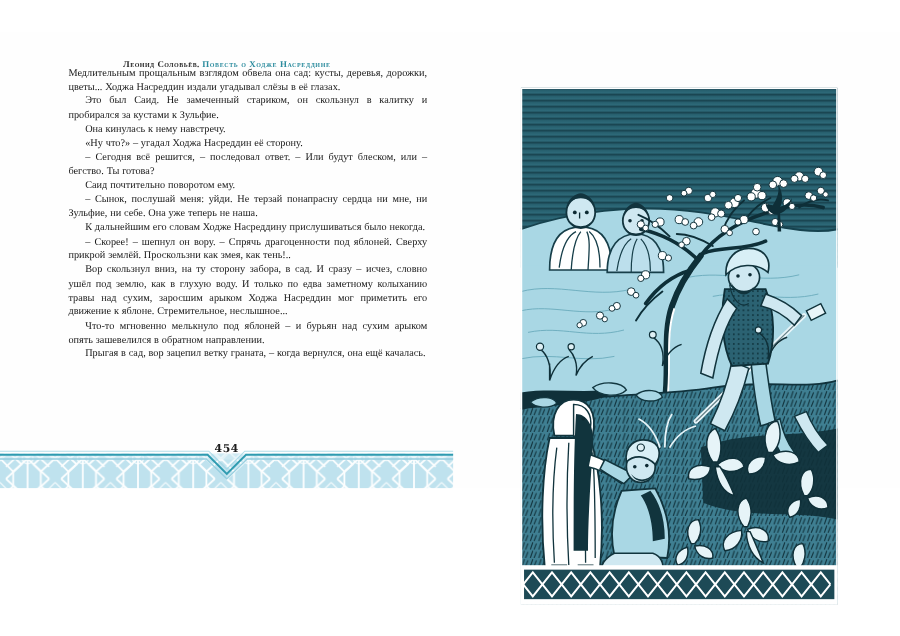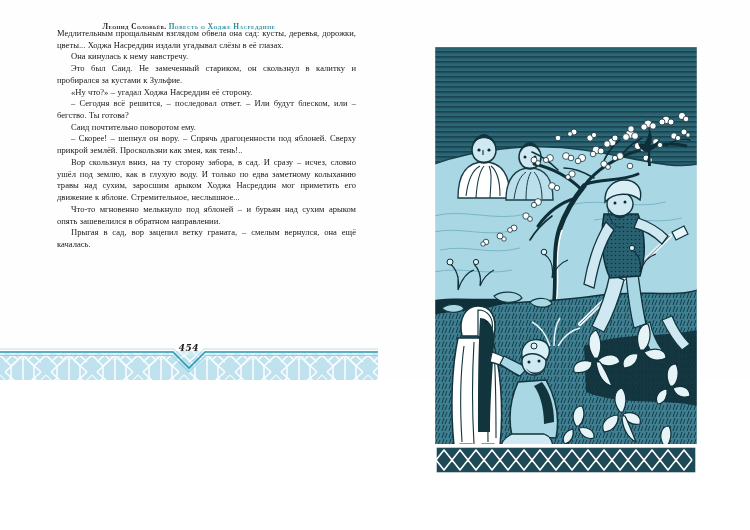--- a/index.html
+++ b/index.html
@@ -19,20 +19,21 @@
   .spread {
     position: absolute;
     inset: 0;
     display: flex;
     background: #ffffff;
   }
   .page {
     position: relative;
     height: 380px;
     background: #fefefe;
+    margin-top: 27px;
   }
   .page-left  { width: 378px; }
   .page-right { width: 372px; }
 
   
   .running-head {
     position: absolute;
     top: 22px;
     left: 0;
     width: 378px;
@@ -90,21 +91,20 @@
     bottom: 27px;
     left: 0;
     width: 378px;
     text-align: center;
     font-size: 9px;
     font-weight: 700;
     color: #1d1d1d;
     letter-spacing: .5px;
     z-index: 5;
     font-family: "DejaVu Serif", serif;
-    font-style: italic;
   }
 
   
   .plate-wrap {
     position: absolute;
     left: 56px;     
     top: 46px;
     width: 264px;
     height: 431px;
     background: #ffffff;
@@ -118,29 +118,31 @@
 
   <div class="page page-left">
 
     <div class="running-head">
       <span class="rh-author">Леонид Соловьёв.</span>
       <span class="rh-title">Повесть о Ходже Насреддине</span>
     </div>
 
     <div class="textblock" id="textblock">
         <p class="noindent">Медлительным прощальным взглядом обвела она сад: кусты, деревья, дорожки, цветы... Ходжа Насреддин издали угадывал слёзы в её глазах.</p>
+        <p>Это был Саид. Не замеченный стариком, он скользнул в калитку и пробирался за кустами к Зульфие.</p>
         <p>Она кинулась к нему навстречу.</p>
-        <p>Это был Саид. Не замеченный стариком, он скользнул в калитку и пробирался за кустами к Зульфие.</p>
         <p>«Ну что?» – угадал Ходжа Насреддин её сторону.</p>
         <p>– Сегодня всё решится, – последовал ответ. – Или будут блеском, или – бегство. Ты готова?</p>
         <p>Саид почтительно поворотом ему.</p>
+        <p>– Сынок, послушай меня: уйди. Не терзай понапрасну сердца ни мне, ни Зульфие, ни себе. Она уже теперь не наша.</p>
+        <p>К дальнейшим его словам Ходже Насреддину прислушиваться было некогда.</p>
         <p>– Скорее! – шепнул он вору. – Спрячь драгоценности под яблоней. Сверху прикрой землёй. Проскользни как змея, как тень!..</p>
         <p>Вор скользнул вниз, на ту сторону забора, в сад. И сразу – исчез, словно ушёл под землю, как в глухую воду. И только по едва заметному колыханию травы над сухим, заросшим арыком Ходжа Насреддин мог приметить его движение к яблоне. Стремительное, неслышное...</p>
         <p>Что-то мгновенно мелькнуло под яблоней – и бурьян над сухим арыком опять зашевелился в обратном направлении.</p>
-        <p>Прыгая в сад, вор зацепил ветку граната, – смелым вернулся, она ещё качалась.</p>
+        <p>Прыгая в сад, вор зацепил ветку граната, – когда вернулся, она ещё качалась.</p>
       </div>
 
     <div class="footer-band">
       <svg width="378" height="42" viewBox="0 0 378 42" xmlns="http://www.w3.org/2000/svg">
         <defs>
           <pattern id="arabesque" x="0" y="0" width="46" height="34" patternUnits="userSpaceOnUse">
             <rect width="46" height="34" fill="#bfe2ee"></rect>
             <g stroke="#ffffff" stroke-width="1.5" fill="none" opacity="0.95">
               <path d="M0 17 L11 6 L23 17 L34 6 L46 17"></path>
               <path d="M0 17 L11 28 L23 17 L34 28 L46 17"></path>

